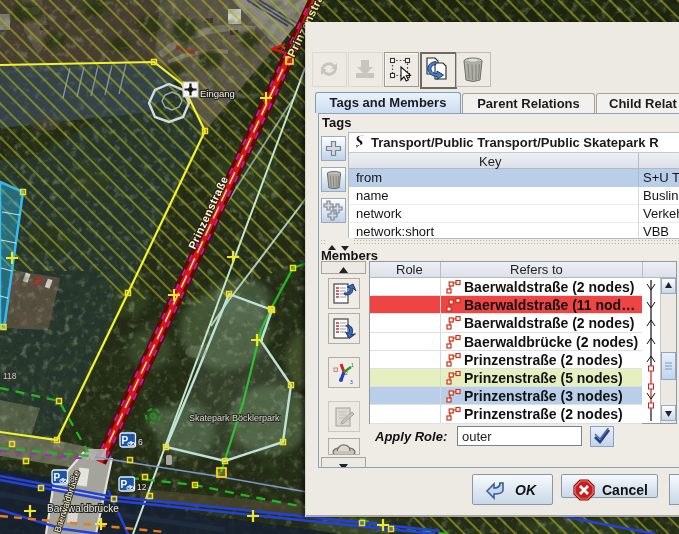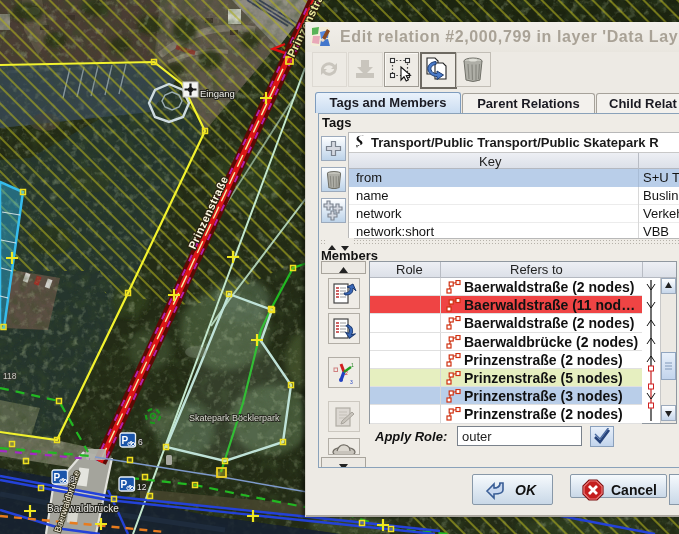--- a/index.html
+++ b/index.html
@@ -260,32 +260,20 @@
             <circle cx="13" cy="11" r="1.7" fill="none" stroke="#FFF" stroke-width="0.9"></circle>
             <path d="M9.5,11 L11,8 L13,11" stroke="#FFF" stroke-width="0.9" fill="none"></path>
    </g>
    <text x="137" y="490" font-size="8.5" fill="#E8E8E0" stroke="#222" stroke-width="1.4" paint-order="stroke">12</text>
   </g>
  </g>
 </svg>
 
 <div id="dlg" style="position:absolute;left:305px;top:22px;width:374px;height:495px;background:#EDEAE4;box-shadow:-3px 0 3px rgba(0,0,0,0.45);border-left:1px solid #D8D4CC;box-sizing:border-box;">
 
-  <div style="position:absolute;left:0;top:0;width:100%;height:30px;background:linear-gradient(#F2EFEA,#E9E6DF);">
-    <svg width="21" height="21" style="position:absolute;left:5px;top:4px;">
-      <rect x="0" y="1" width="19" height="19" rx="3" fill="#F2EDD8"></rect>
-      <polygon points="1,2 8,1 7,8 1,9" fill="#57B357"></polygon>
-      <polygon points="9,6 18,4 17,12 10,13" fill="#5588DD"></polygon>
-      <polygon points="2,10 9,10 8,18 1,17" fill="#E8A8B8"></polygon>
-      <polygon points="10,14 17,13 19,20 9,20" fill="#4477CC"></polygon>
-      <polygon points="11,12 16,3 19,5 14,14" fill="#8B4A1F"></polygon>
-      <polygon points="10,15 11,12 14,14 12,16" fill="#E8D8C8"></polygon>
-    </svg>
-    <span style="position:absolute;left:34px;top:6px;font-size:16px;font-weight:bold;color:#A9A296;white-space:nowrap;letter-spacing:0.6px;">Edit relation #2,000,799 in layer 'Data Lay</span>
-  </div>
 
   <div style="position:absolute;left:0;top:30px;width:100%;height:40px;">
     <div style="position:absolute;left:6px;top:0px;width:33px;height:33px;border:1px solid #DDD9D2;">
       <svg width="24" height="24" style="position:absolute;left:4px;top:4px;" viewBox="0 0 24 24">
         <path d="M4,13 A8,8 0 0 1 18,8 L20,6 L20,12 L14,12 L16,10 A5.5,5.5 0 0 0 6.5,13 Z" fill="#C9C5BD"></path>
         <path d="M20,11 A8,8 0 0 1 6,16 L4,18 L4,12 L10,12 L8,14 A5.5,5.5 0 0 0 17.5,11 Z" fill="#C9C5BD"></path>
       </svg>
     </div>
     <div style="position:absolute;left:42px;top:0px;width:33px;height:33px;border:1px solid #DDD9D2;">
       <svg width="24" height="24" style="position:absolute;left:4px;top:4px;" viewBox="0 0 24 24">
@@ -584,21 +572,21 @@
   </div>
 
   <div style="position:absolute;left:0;top:446px;width:374px;height:49px;background:#EDEAE4;border-bottom:2px solid #AAA69E;box-sizing:border-box;">
     <div style="position:absolute;left:166px;top:6px;width:81px;height:31px;background:linear-gradient(#F6FAFD,#DDE7F1 55%,#C9D8E7);border:1px solid #8898A8;box-sizing:border-box;border-radius:2px;">
       <svg width="22" height="20" style="position:absolute;left:12px;top:5px;" viewBox="0 0 22 20">
         <path d="M2,11 L9,4 L9,8 C14,8 15,6 15,3 L18,3 L18,10 C18,13 14,14 9,14 L9,18 Z" fill="#C8D8F0" stroke="#3A5E96" stroke-width="1.6"></path>
         <path d="M15,3 C15,6 14,8 9,8" fill="none" stroke="#3A5E96" stroke-width="1.2"></path>
       </svg>
       <span style="position:absolute;left:42px;top:7px;font-size:14px;font-weight:bold;color:#111;font-style:italic;">OK</span>
     </div>
-    <div style="position:absolute;left:264px;top:6px;width:97px;height:24px;background:linear-gradient(#F6FAFD,#DDE7F1 55%,#C9D8E7);border:1px solid #8898A8;box-sizing:border-box;border-radius:2px;padding-left:40px;">
+    <div style="position:absolute;left:255px;top:6px;width:97px;height:24px;background:linear-gradient(#F6FAFD,#DDE7F1 55%,#C9D8E7);border:1px solid #8898A8;box-sizing:border-box;border-radius:2px;padding-left:40px;">
       <svg width="24" height="24" style="position:absolute;left:10px;top:3px;" viewBox="0 0 24 24">
         <polygon points="8,2 16,2 22,8 22,16 16,22 8,22 2,16 2,8" fill="#C41E1E" stroke="#7A1010" stroke-width="1.2"></polygon>
         <polygon points="8.6,3 15.4,3 21,8.6 21,15.4 15.4,21 8.6,21 3,15.4 3,8.6" fill="none" stroke="#E87878" stroke-width="1.2"></polygon>
         <path d="M8,8 L16,16 M16,8 L8,16" stroke="#FFF" stroke-width="2.8"></path>
       </svg>
       <span style="position:absolute;left:40px;top:7px;font-size:14px;font-weight:bold;color:#111;">Cancel</span>
     </div>
     <div style="position:absolute;left:363px;top:6px;width:20px;height:31px;background:linear-gradient(#F6FAFD,#DDE7F1 55%,#C9D8E7);border:1px solid #8898A8;box-sizing:border-box;"></div>
   </div>
 </div>

